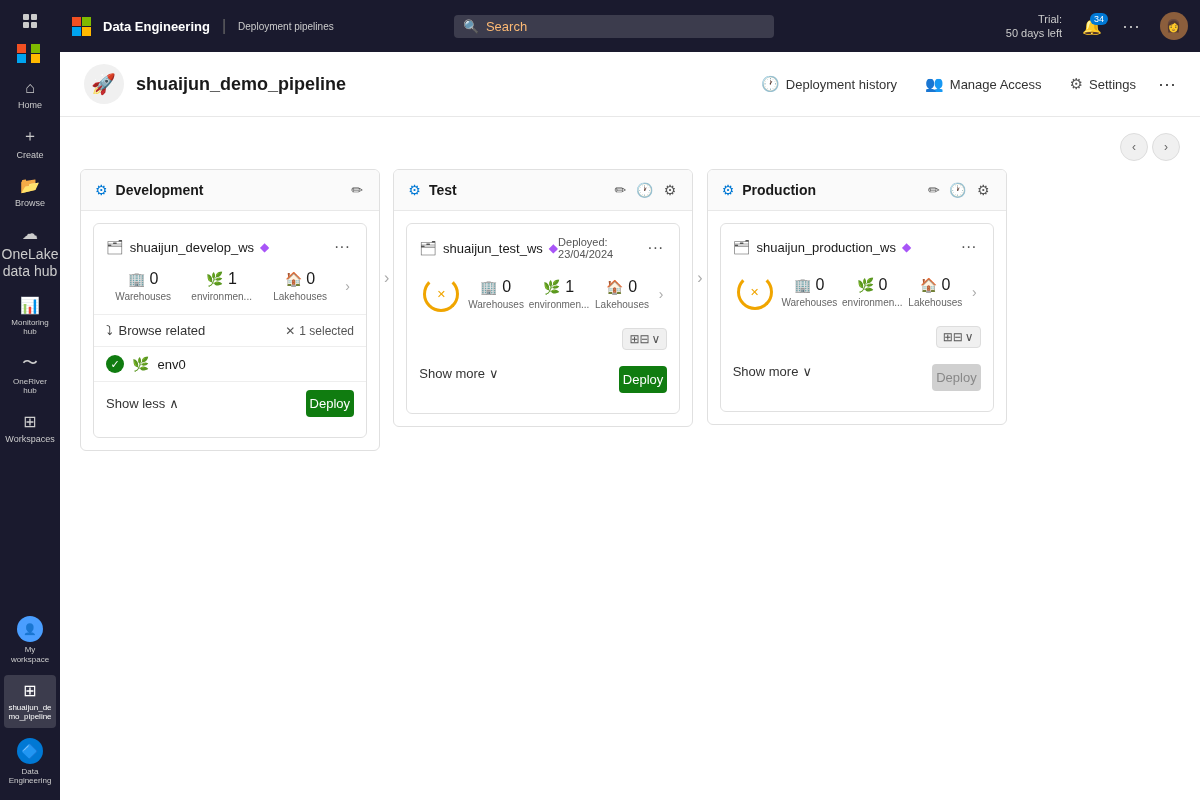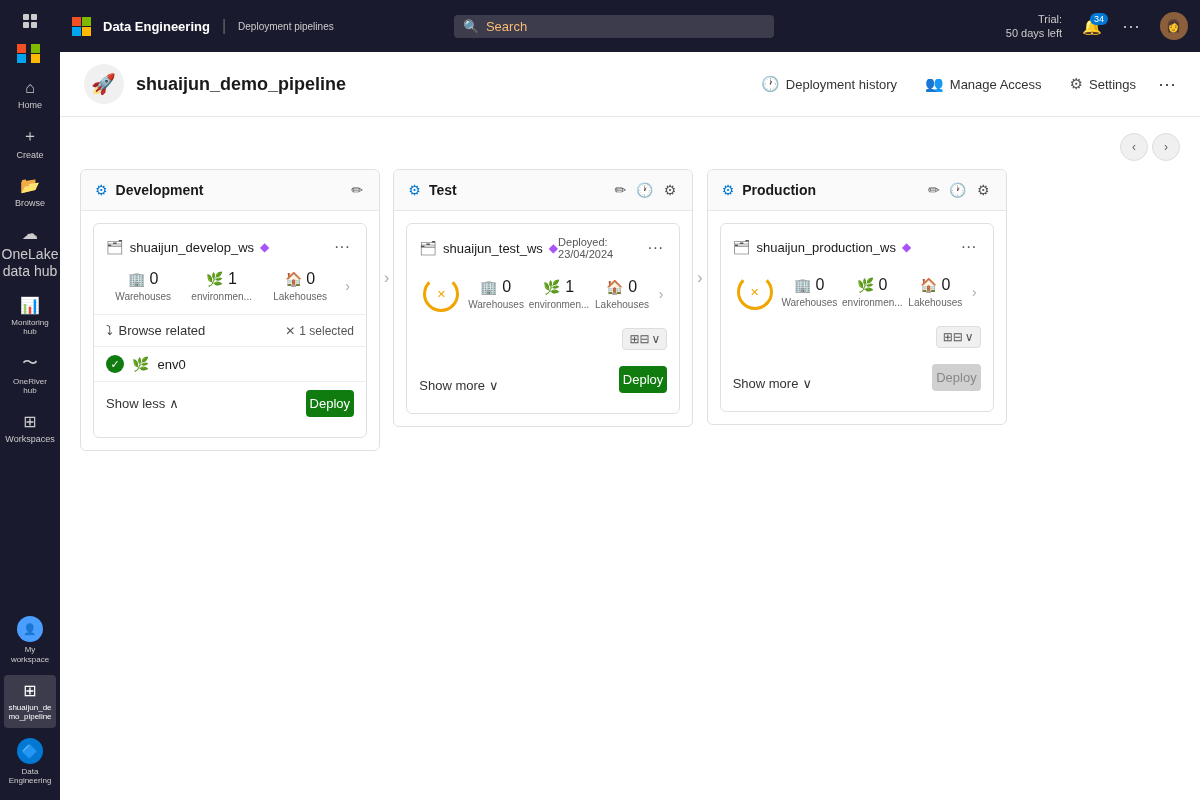--- a/index.html
+++ b/index.html
@@ -276,21 +276,21 @@
       border-top: 1px solid #eee;
       margin: 0 -12px;
     }
     .show-toggle-btn {
       display: flex; align-items: center; gap: 4px;
       background: none; border: none; cursor: pointer;
       color: #333; font-size: 13px;
     }
 
     .show-more-row {
-      display: flex; align-items: flex-end; justify-content: space-between;
+      display: flex; align-items: flex-start; justify-content: space-between;
       padding: 8px 0;
       margin-top: 4px;
     }
     .show-more-btn {
       display: flex; align-items: center; gap: 4px;
       background: none; border: none; cursor: pointer;
       color: #333; font-size: 13px;
     }
 
     .deploy-btn {

